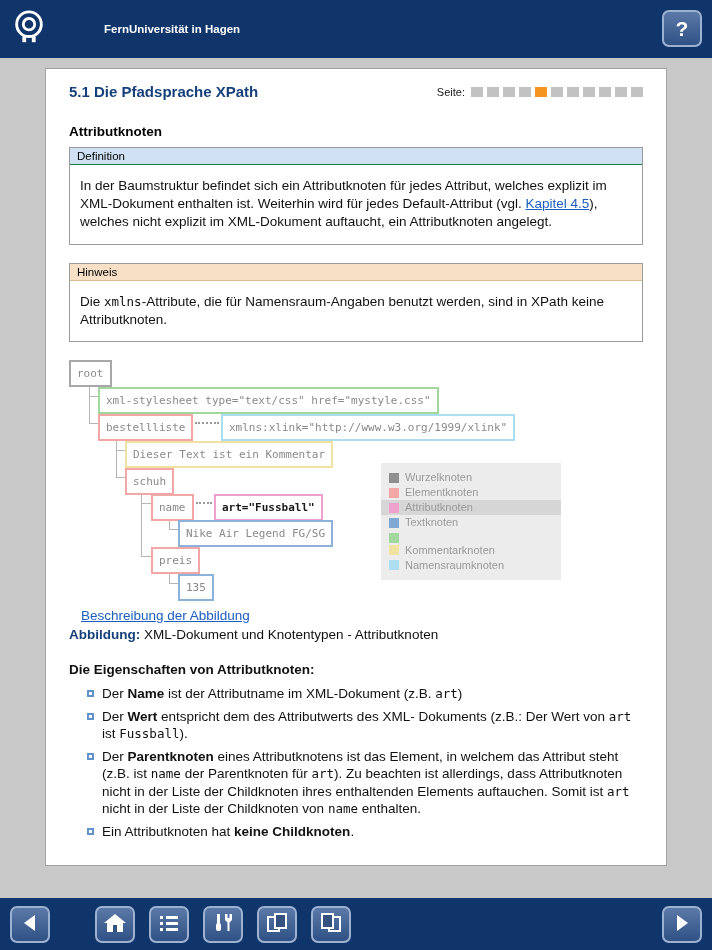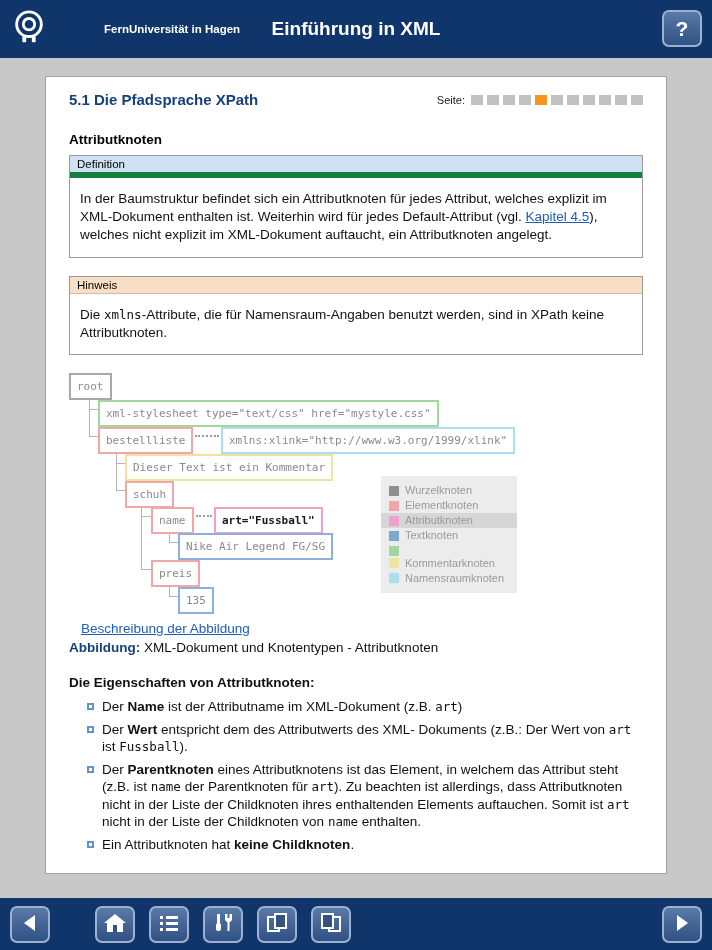--- a/index.html
+++ b/index.html
@@ -29,40 +29,40 @@
     background: linear-gradient(180deg, #5b79a8 0%, #2f5184 100%);
     display: flex; align-items: center; justify-content: center;
     cursor: pointer;
   }
   .help-btn {
     position: absolute; right: 10px; top: 10px;
     color: #fff; font-weight: bold; font-size: 21px;
   }
 
   
-  .main { position: absolute; top: 66px; left: 0; width: 712px; height: 840px; }
+  .main { position: absolute; top: 58px; left: 0; width: 712px; height: 840px; }
   .card {
     position: absolute; left: 45px; top: 10px; width: 622px; height: 798px;
     background: #fff; border: 1px solid #a2a2a2; padding: 14px 23px;
     overflow: hidden;
   }
   .titlebar { display: flex; justify-content: space-between; align-items: center; }
   .section-title { color: #16407c; font-size: 15px; font-weight: bold; }
   .pageprog { display: flex; align-items: center; gap: 4px; }
   .pageprog-label { font-size: 11px; color: #222; margin-right: 2px; }
   .psq { display: inline-block; width: 12px; height: 10px; background: #c2c2c2; }
   .psq.active { background: #f5941e; }
 
   .heading { font-size: 13.5px; font-weight: bold; margin-top: 24px; color: #000; }
 
   .infobox { border: 1px solid #9a9a9a; margin-top: 8px; }
   .infobox-head {
     font-size: 11.5px; color: #000; padding: 2px 7px;
   }
-  .infobox-head.def { background: #cfe1f2; border-bottom: 6px solid #15803d; }
+  .infobox-head.def { background: #cfe1f2; border-bottom: 1px solid #15803d; }
   .infobox-head.hint { background: #f7e0c6; border-bottom: 1px solid #d9bb95; }
   .infobox-body { padding: 12px 10px; font-size: 13.5px; line-height: 1.35; color: #111; background: #fff; }
   .hintbox { margin-top: 18px; }
 
   a.link { color: #1b5ebe; text-decoration: underline; cursor: pointer; }
   code.mono { font-family: "DejaVu Sans Mono", monospace; font-size: 12.5px; }
 
   
   .tree { position: relative; margin-top: 18px; height: 238px; }
   .tnode {
@@ -70,21 +70,21 @@
     padding: 5px 6px; background: #fff; white-space: nowrap;
     font-family: "DejaVu Sans Mono", monospace; font-size: 11px; line-height: 13px;
     color: #8a8a8a;
   }
   .tnode.attr { font-weight: bold; color: #1a1a1a; }
   .vline { position: absolute; width: 1px; background: #b5b5b5; }
   .hline { position: absolute; height: 1px; background: #b5b5b5; }
   .dotline { position: absolute; border-top: 2px dotted #9a9a9a; }
 
   .legend {
-    position: absolute; left: 312px; top: 103px; width: 136px;
+    position: absolute; left: 312px; top: 103px; width: 180px;
     background: #ececec; padding: 7px 8px; font-size: 11px; color: #9a9a9a;
   }
   .legend-row { display: flex; align-items: flex-start; line-height: 15px; }
   .legend-row.hl { background: #d6d6d6; margin: 0 -8px; padding: 0 8px; }
   .lg-sq { flex: 0 0 10px; width: 10px; height: 10px; margin: 2.5px 6px 0 0; background: #999; }
 
   .figure-link { display: inline-block; margin-top: 10px; font-size: 13.5px; margin-left: 12px; }
   .caption { font-size: 13.5px; margin-top: 3px; color: #111; }
   .caption b { color: #16407c; }
 
@@ -117,21 +117,20 @@
     <span>
       <svg width="38" height="38" viewBox="0 0 40 40">
         <circle cx="20" cy="17" r="13" fill="none" stroke="#fff" stroke-width="3"></circle>
         <circle cx="20" cy="17" r="6" fill="none" stroke="#fff" stroke-width="3"></circle>
         <rect x="13" y="30" width="4" height="6" fill="#fff"></rect>
         <rect x="23" y="30" width="4" height="6" fill="#fff"></rect>
       </svg>
     </span>
     <span class="brand-text">FernUniversität in Hagen</span>
   </div>
-  <div class="header-title">Einführung in XML</div>
   <div class="ui-btn help-btn">
     <span>?</span>
   </div>
 </div>
 
 <div class="main">
   <div class="card">
 
     <div class="titlebar">
       <div class="section-title">5.1 Die Pfadsprache XPath</div>

